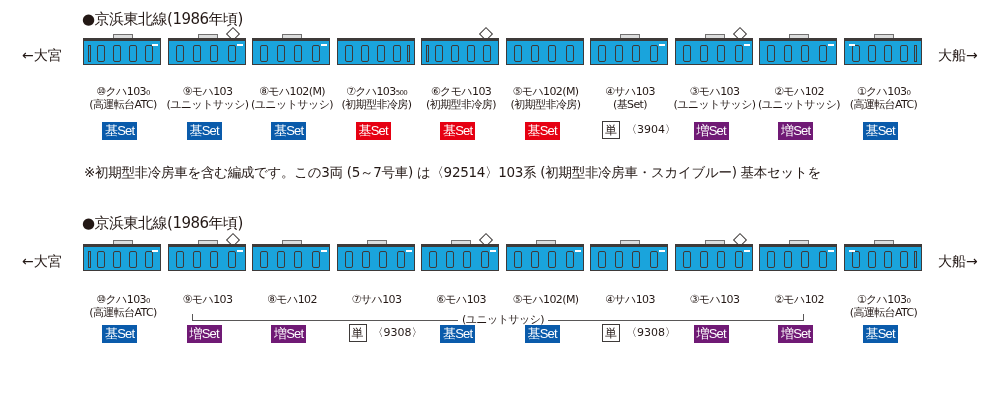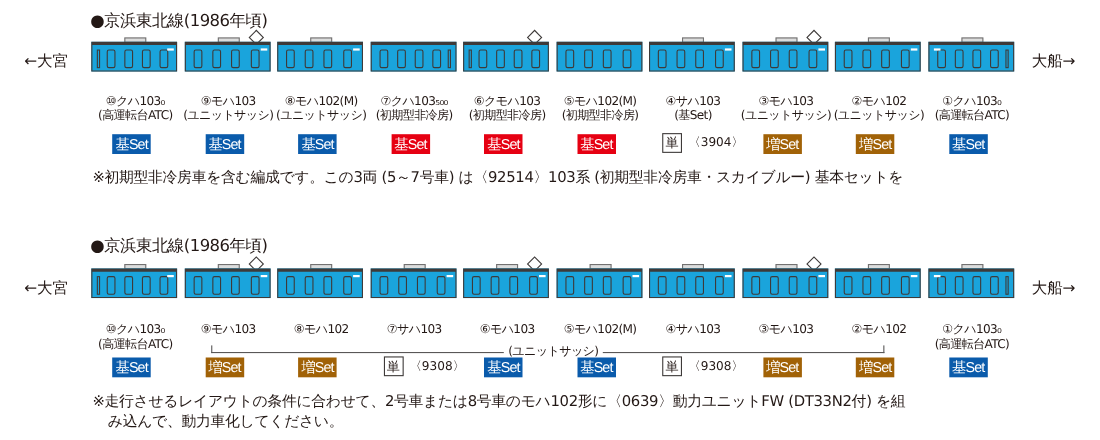--- a/index.html
+++ b/index.html
@@ -13,37 +13,37 @@
                border:1px solid #3e3a39; border-top:3px solid #3e3a39; box-sizing:border-box; }
   .car .vent { position:absolute; left:30px; top:2px; width:20px; height:5px; background:#dcdddd; border:1px solid #727171; box-sizing:border-box; }
   .car .win { position:absolute; top:13px; width:8px; height:17px; border:1px solid #3e3a39; border-radius:2px; box-sizing:border-box; }
   .car .lamp { position:absolute; top:12px; width:6px; height:2px; background:#fff; }
   .car .cab { position:absolute; top:13px; width:3px; height:17px; border:1px solid #3e3a39; box-sizing:border-box; }
   .panto { position:absolute; top:-3px; width:10px; height:10px; border:1px solid #3e3a39; background:#fff; transform:rotate(45deg); box-sizing:border-box; }
   .lbl { position:absolute; width:100px; text-align:center; font-size:11px; line-height:13px; letter-spacing:-0.6px; white-space:nowrap; }
   .badge { position:absolute; height:18px; line-height:18px; padding:0 3px; font-size:13px; color:#fff; letter-spacing:-0.8px; white-space:nowrap; font-family:"Liberation Sans", sans-serif; }
   .badge.kihon { background:#0a5bab; }
   .badge.kihon-red { background:#e60012; }
-  .badge.zou { background:#a16207; }
+  .badge.zou { background:#701a75; }
   .single { position:absolute; white-space:nowrap; font-size:11px; }
   .single .box { display:inline-block; width:16px; height:16px; border:1px solid #3e3a39; text-align:center; line-height:16px; font-size:12px; margin-right:6px; vertical-align:middle; }
   .note { position:absolute; left:84px; font-size:13.5px; line-height:18px; letter-spacing:-0.3px; white-space:nowrap; }
   .note .indent { padding-left:14px; }
   .bracket { position:absolute; border:1px solid #595757; border-top:none; height:7px; box-sizing:border-box; }
   .bracket-label { position:absolute; background:#fff; font-size:11px; padding:0 4px; letter-spacing:-0.6px; white-space:nowrap; }
 </style>
 </head>
 <body>
 
 <div class="section" style="top:0;height:200px;" id="sec0">
   <div class="sec-title" style="top:10px;">●京浜東北線(1986年頃)</div>
   <div class="dir" style="left:22px;top:47px;">←大宮</div>
   <div class="dir" style="left:938px;top:47px;">大船→</div>
   <div class="cars"></div>
-  <div class="note" style="top:152px;">
+  <div class="note" style="top:163px;">
     <div>※初期型非冷房車を含む編成です。この3両 (5～7号車) は〈92514〉103系 (初期型非冷房車・スカイブルー) 基本セットを</div>
   </div>
 <div class="car" style="left: 83px; top: 32px;">
       <div class="vent"></div>
       <div class="body"></div>
       <div class="win" style="left:14px;"></div>
       <div class="win" style="left:30px;"></div>
       <div class="win" style="left:46px;"></div>
       <div class="win" style="left:62px;"></div>
       <div class="cab" style="left:5px;"></div>
@@ -182,24 +182,20 @@
     <div class="badge kihon" style="left: 862.5px; top: 122px;">基Set</div>
   </div>
 
 <div class="section" style="top:204px;height:196px;" id="sec1">
   <div class="sec-title" style="top:10px;">●京浜東北線(1986年頃)</div>
   <div class="dir" style="left:22px;top:49px;">←大宮</div>
   <div class="dir" style="left:938px;top:49px;">大船→</div>
   <div class="cars"></div>
   <div class="bracket" style="left:192px;top:110px;width:612px;"></div>
   <div class="bracket-label" style="left:458px;top:108px;">(ユニットサッシ)</div>
-  <div class="note" style="top:152px;">
-    <div>※走行させるレイアウトの条件に合わせて、2号車または8号車のモハ102形に〈0639〉動力ユニットFW (DT33N2付) を組</div>
-    <div class="indent">み込んで、動力車化してください。</div>
-  </div>
 <div class="car" style="left: 83px; top: 34px;">
       <div class="vent"></div>
       <div class="body"></div>
       <div class="win" style="left:14px;"></div>
       <div class="win" style="left:30px;"></div>
       <div class="win" style="left:46px;"></div>
       <div class="win" style="left:62px;"></div>
       <div class="cab" style="left:5px;"></div>
       <div class="lamp" style="left:69px;"></div>
     </div>

